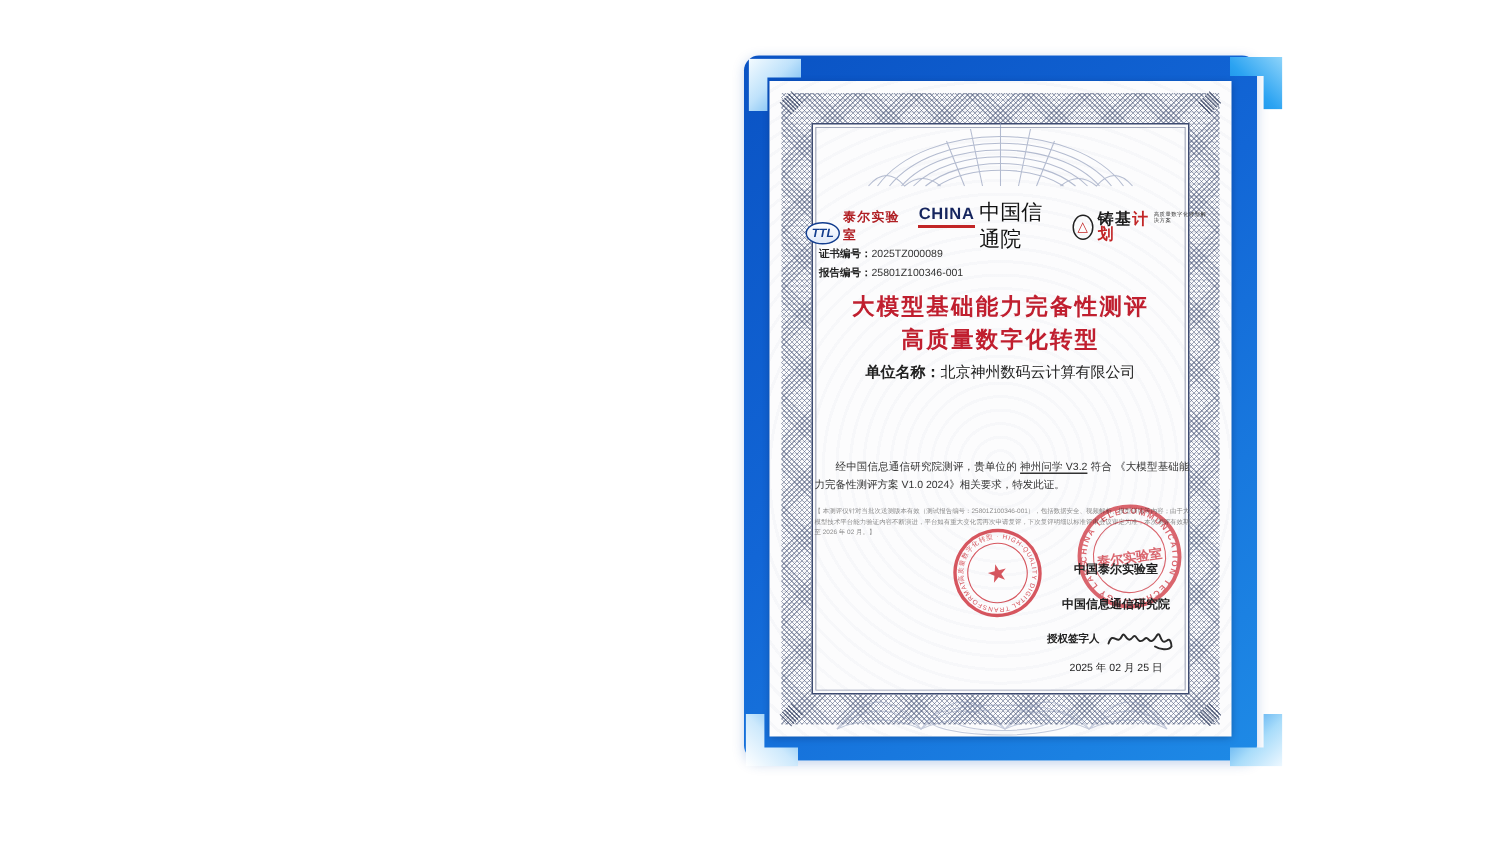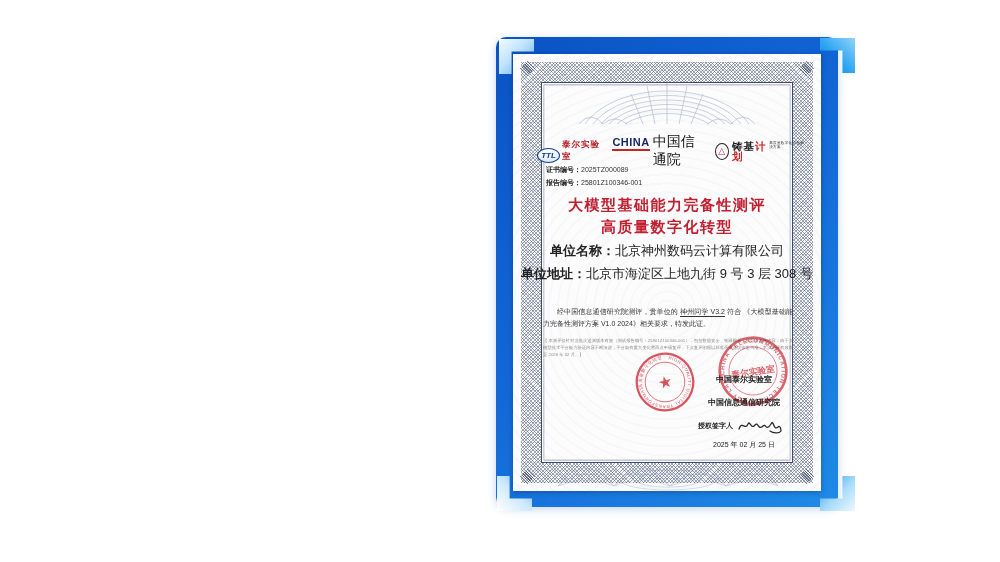--- a/index.html
+++ b/index.html
@@ -50,21 +50,21 @@
   .zhuji-circle{width:15px;height:15px;border:1.4px solid #222;border-radius:50%;display:flex;
                 align-items:center;justify-content:center;color:#c22627;font-size:9px;font-weight:bold;}
   .zhuji-text{display:flex;flex-direction:row;line-height:1;}
   .zhuji-top{font-size:10.5px;font-weight:bold;letter-spacing:1px;}
   .zhuji-top .black{color:#1a1a1a;} .zhuji-top .red{color:#c22627;}
   .zhuji-tag{font-size:3.6px;color:#333;margin-top:1.5px;letter-spacing:.3px;}
   .numbers{position:absolute;left:33px;top:109px;font-size:7px;color:#333;line-height:1.9;}
   .numbers b{font-weight:bold;color:#222;}
   .title{position:absolute;left:0;right:0;top:140px;text-align:center;color:#c01f2f;
          font-weight:bold;font-size:15px;letter-spacing:1.5px;line-height:1.45;}
-  .info{position:absolute;left:0;right:0;top:186px;text-align:center;font-size:13px;
+  .info{position:absolute;left:0;right:0;top:186px;text-align:center;font-size:10px;
         color:#222;line-height:1.75;}
   .info .lbl{font-weight:bold;}
   .body-par{position:absolute;left:30px;right:28px;top:252px;font-size:7px;color:#333;
             line-height:1.75;text-align:justify;text-indent:14px;}
   .body-par .u{text-decoration:underline;text-underline-offset:1.5px;}
   .fine{position:absolute;left:30px;right:28px;top:284px;font-size:4.3px;color:#777;
         line-height:1.6;text-align:justify;opacity:.85;}
   .stamp{position:absolute;mix-blend-mode:multiply;}
   .stamp-left{left:119px;top:295px;width:66px;height:66px;transform:rotate(-14deg);opacity:.88;}
   .stamp-right{left:203px;top:280px;width:74px;height:74px;transform:rotate(-8deg);opacity:.8;}
@@ -144,21 +144,20 @@
       <div><b>报告编号：</b><span>25801Z100346-001</span></div>
     </div>
 
     <div class="title">
       <div>大模型基础能力完备性测评</div>
       <div>高质量数字化转型</div>
     </div>
 
     <div class="info">
       <div><span class="lbl">单位名称：</span><span>北京神州数码云计算有限公司</span></div>
-      <div><span class="lbl">单位地址：</span><span>北京市海淀区上地九街 9 号 3 层 308 号</span></div>
     </div>
 
     <div class="body-par"><span>经中国信息通信研究院测评，贵单位的 </span><span class="u">神州问学 V3.2</span><span> 符合 </span><span>《大模型基础能力完备性测评方案 V1.0 2024》</span><span>相关要求，特发此证。</span></div>
 
     <div class="fine">【 本测评仅针对当批次送测版本有效（测试报告编号：25801Z100346-001），包括数据安全、视频解析、模型训练等内容；由于大模型技术平台能力验证内容不断演进，平台如有重大变化需再次申请复评，下次复评明细以标准评审会议审定为准，本次测评有效期至 2026 年 02 月。】</div>
 
     <svg class="stamp stamp-left" viewBox="0 0 70 70">
       <defs>
           <path id="ringL" d="M 10.5,35 a 24.5,24.5 0 1,1 49,0 a 24.5,24.5 0 1,1 -49,0"></path>
         </defs>

